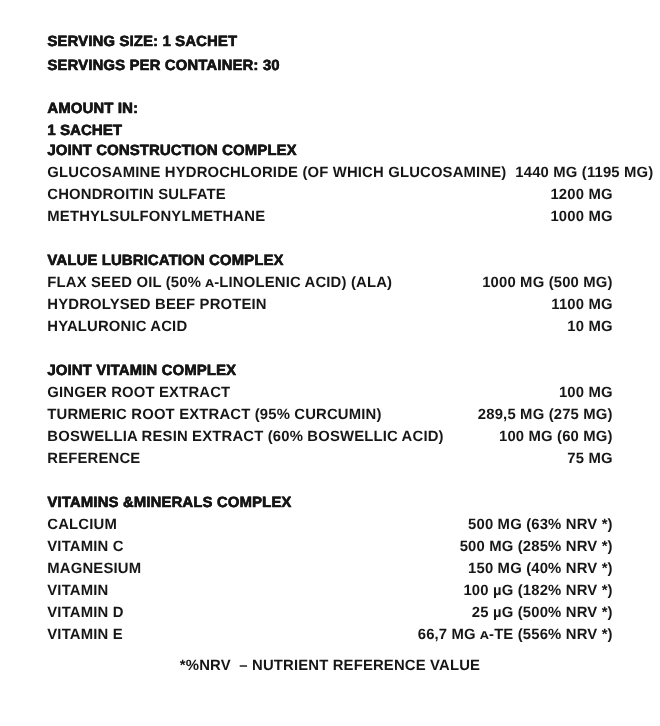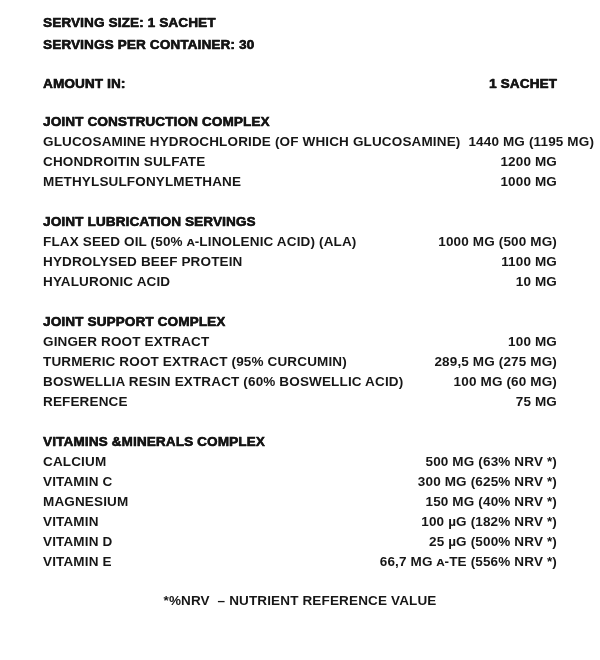--- a/index.html
+++ b/index.html
@@ -8,21 +8,21 @@
   }
   body {
     width: 600px;
     height: 660px;
     background: #ffffff;
     font-family: "Liberation Sans", "DejaVu Sans", sans-serif;
     color: #161616;
     overflow: hidden;
   }
   .label {
-    padding: 12px 43px 0 43px;
+    padding: 27px 43px 0 43px;
     box-sizing: border-box;
   }
   .line {
     height: 20px;
     line-height: 20px;
     font-size: 13.5px;
     font-weight: 700;
     letter-spacing: 0.15px;
     white-space: nowrap;
   }
@@ -32,20 +32,21 @@
   }
   .serving-line {
     height: 22px;
     line-height: 22px;
   }
   .amount-header {
     margin-top: 18px;
     display: flex;
     justify-content: space-between;
     align-items: baseline;
+    flex-direction: column;
   }
   .section {
     margin-top: 20px;
   }
   .section.first {
     margin-top: 18px;
   }
   .row {
     display: flex;
     justify-content: space-between;
@@ -54,21 +55,21 @@
   .row-name {
     white-space: nowrap;
   }
   .row-amount {
     white-space: nowrap;
     flex-shrink: 0;
     padding-left: 8px;
     text-align: left;
   }
   .footnote {
-    margin-top: 19px;
+    margin-top: 8px;
     text-align: center;
     white-space: pre;
   }
 </style>
 </head>
 <body style="color: rgb(22, 22, 22); background: rgb(255, 255, 255);">
 
 <div class="label">
 
   <div class="line serving-line heavy">SERVING SIZE: 1 SACHET</div>
@@ -95,41 +96,41 @@
   </div>
 
   <div class="line row">
     <span class="row-name">METHYLSULFONYLMETHANE</span>
     <span class="row-amount">1000 MG</span>
   </div>
 </div>
   </div>
 
   <div class="section">
-    <div class="line sec-title heavy">JOINT LUBRICATION SERVINGS</div>
+    <div class="line sec-title heavy">VALUE LUBRICATION COMPLEX</div>
     <div class="sec-rows">
   <div class="line row">
     <span class="row-name">FLAX SEED OIL (50% ᴀ-LINOLENIC ACID) (ALA)</span>
     <span class="row-amount">1000 MG (500 MG)</span>
   </div>
 
   <div class="line row">
     <span class="row-name">HYDROLYSED BEEF PROTEIN</span>
     <span class="row-amount">1100 MG</span>
   </div>
 
   <div class="line row">
     <span class="row-name">HYALURONIC ACID</span>
     <span class="row-amount">10 MG</span>
   </div>
 </div>
   </div>
 
   <div class="section">
-    <div class="line sec-title heavy">JOINT SUPPORT COMPLEX</div>
+    <div class="line sec-title heavy">JOINT VITAMIN COMPLEX</div>
     <div class="sec-rows">
   <div class="line row">
     <span class="row-name">GINGER ROOT EXTRACT</span>
     <span class="row-amount">100 MG</span>
   </div>
 
   <div class="line row">
     <span class="row-name">TURMERIC ROOT EXTRACT (95% CURCUMIN)</span>
     <span class="row-amount">289,5 MG (275 MG)</span>
   </div>
@@ -149,21 +150,21 @@
   <div class="section">
     <div class="line sec-title heavy">VITAMINS &amp;MINERALS COMPLEX</div>
     <div class="sec-rows">
   <div class="line row">
     <span class="row-name">CALCIUM</span>
     <span class="row-amount">500 MG (63% NRV *)</span>
   </div>
 
   <div class="line row">
     <span class="row-name">VITAMIN C</span>
-    <span class="row-amount">300 MG (625% NRV *)</span>
+    <span class="row-amount">500 MG (285% NRV *)</span>
   </div>
 
   <div class="line row">
     <span class="row-name">MAGNESIUM</span>
     <span class="row-amount">150 MG (40% NRV *)</span>
   </div>
 
   <div class="line row">
     <span class="row-name">VITAMIN</span>
     <span class="row-amount">100 µG (182% NRV *)</span>

